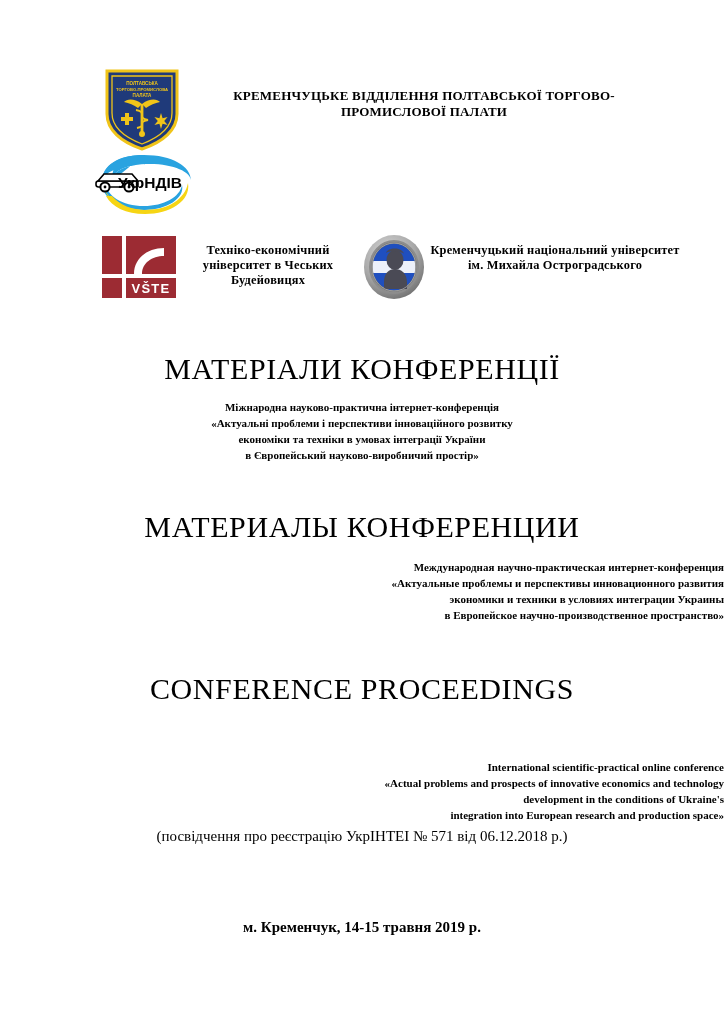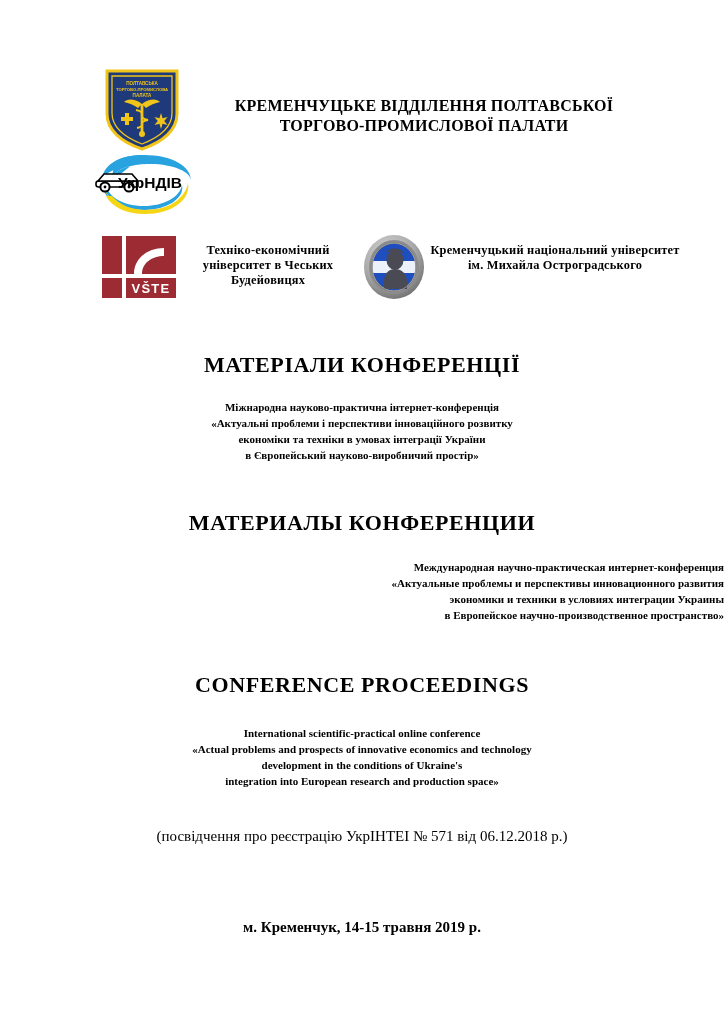--- a/index.html
+++ b/index.html
@@ -42,24 +42,24 @@
 
   .org-text {
     font-weight: bold;
     text-align: center;
     line-height: 1.22;
     letter-spacing: 0.2px;
   }
 
   
   .txt-cci {
-    font-size: 16px;
+    font-size: 13px;
     width: 430px;
     margin-left: 28px;
-    margin-top: 28px;
+    margin-top: 20px;
     text-transform: uppercase;
   }
   
   .txt-ukrndiv {
     font-size: 13.2px;
     width: 430px;
     margin-left: 28px;
     margin-top: 8px;
     text-transform: uppercase;
   }
@@ -90,38 +90,38 @@
   .vste-wrap svg { display:block; }
 
   
   .knu-wrap { width: 64px; height: 66px; margin-left: 14px; }
   .knu-wrap svg { display:block; }
 
   
   .block { position: absolute; width: 724px; text-align: center; }
 
   .main-title {
-    font-weight: bold;
-    font-size: 22px;
+    font-weight: normal;
+    font-size: 30px;
     letter-spacing: 0.6px;
     line-height: 1.15;
   }
   .sub-title {
     font-weight: bold;
     font-size: 11px;
     line-height: 1.45;
   }
   .sub-title .ln { display: block; }
 
   #title-ua   { top: 352px; }
   #subtitle-ua{ top: 400px; }
   #title-ru   { top: 510px; }
   #subtitle-ru{ top: 560px; text-align: right; }
   #title-en   { top: 672px; }
-  #subtitle-en{ top: 726px; }
+  #subtitle-en{ top: 760px; text-align: right; }
 
   #registration {
     top: 826px;
     font-size: 15px;
     font-weight: normal;
     line-height: 1.4;
   }
   #place-date {
     top: 917px;
     font-size: 15px;

